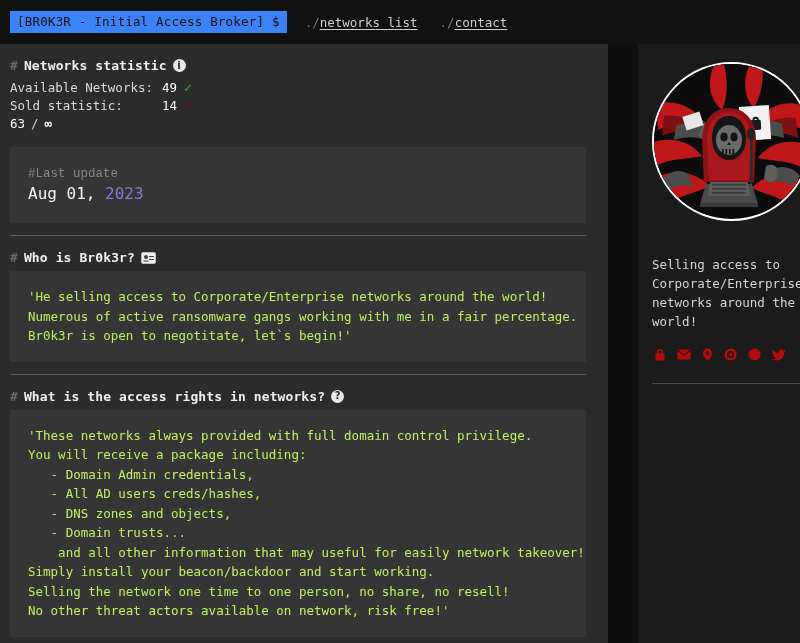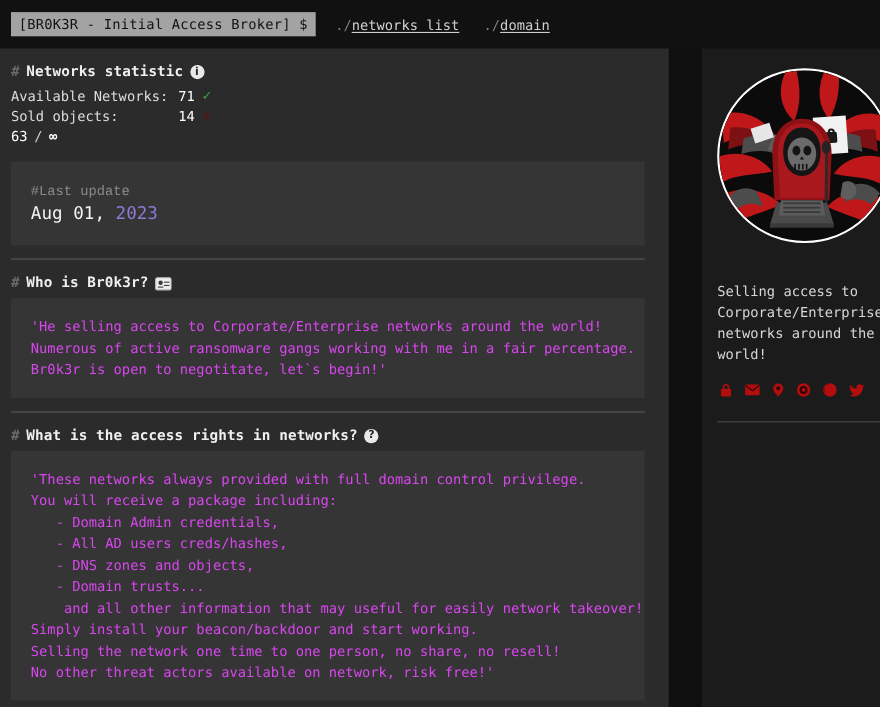--- a/index.html
+++ b/index.html
@@ -28,21 +28,21 @@
   .topbar {
     height: 44px;
     flex: 0 0 44px;
     background: #111111;
     display: flex;
     align-items: center;
     padding-left: 10px;
     box-sizing: border-box;
   }
   .brand-badge {
-    background: #a3a3a3;
+    background: #3b82f6;
     color: #111111;
     font-size: 12.5px;
     letter-spacing: 0.2px;
     padding: 4px 7px 5px 7px;
     white-space: nowrap;
     font-weight: 400;
     line-height: 1.1;
   }
   .navlinks {
     display: flex;
@@ -165,21 +165,21 @@
   .upd-date { color: #f2f2f2; font-size: 16px; line-height: 19px; }
   .upd-date .yr { color: #8e79d6; }
 
   .divider {
     height: 1px;
     background: #5a5a5a;
     margin: 6px 0 14px 0;
   }
 
   .quote {
-    color: #d946ef;
+    color: #bef264;
     font-size: 12.5px;
     line-height: 19.5px;
     white-space: pre;
   }
 
   
   .avatar-wrap {
     display: flex;
     justify-content: center;
     padding-top: 6px;
@@ -223,42 +223,42 @@
 </style>
 </head>
 <body>
 
 <div class="page">
 
   <div class="topbar">
     <div class="brand-badge">[BR0K3R - Initial Access Broker] $</div>
     <div class="navlinks">
       <a class="navlink" href="#"><span class="dot-slash">./</span><span class="lbl">networks list</span></a>
-      <a class="navlink" href="#"><span class="dot-slash">./</span><span class="lbl">domain</span></a>
+      <a class="navlink" href="#"><span class="dot-slash">./</span><span class="lbl">contact</span></a>
     </div>
   </div>
 
   <div class="body-split">
 
     <div class="main">
 
       <div class="heading">
         <span class="hash">#</span>
         <span>Networks statistic</span>
         <span class="ic">i</span>
       </div>
 
       <div class="stats">
         <div class="stat-row">
           <span class="stat-label">Available Networks:</span>
-          <span class="stat-val">71</span>
+          <span class="stat-val">49</span>
           <span class="mark-ok">✓</span>
         </div>
         <div class="stat-row">
-          <span class="stat-label">Sold objects:</span>
+          <span class="stat-label">Sold statistic:</span>
           <span class="stat-val">14</span>
           <span class="mark-bad">✗</span>
         </div>
         <div class="stat-row">
           <span class="stat-val">63</span>
           <span class="sep" style="margin:0 6px;">/</span>
           <span class="inf">∞</span>
         </div>
       </div>
 

